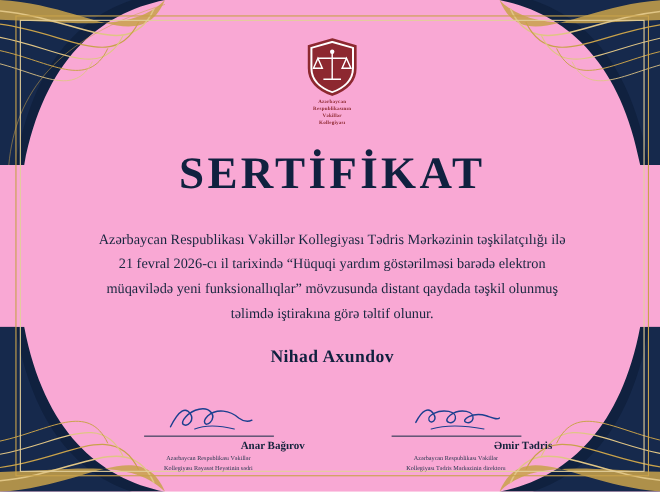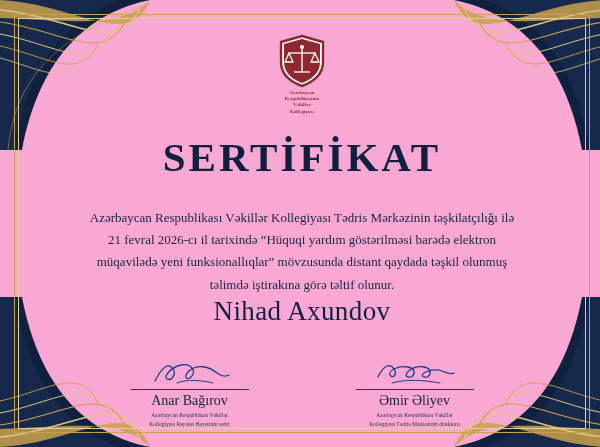--- a/index.html
+++ b/index.html
@@ -92,23 +92,24 @@
     margin-top: 26px;
     width: 432px;
     text-align: center;
     font-family: "Liberation Serif", serif;
     font-size: 13px;
     line-height: 1.72;
     color: #17263f;
   }
 
   .recipient {
-    font-family: "Liberation Serif", serif;
-    font-size: 27px;
-    font-weight: normal;
+    margin-top: 20px;
+    font-family: "Liberation Serif", serif;
+    font-size: 16px;
+    font-weight: bold;
     color: #10213f;
     letter-spacing: .4px;
   }
   .rule {
     margin-top: 6px;
     width: 352px;
     height: 1.6px;
     background: #9c2b33;
   }
 
@@ -130,23 +131,24 @@
     justify-content: center;
   }
   .sig-line {
     width: 118px;
     height: 1px;
     background: #2a3550;
     margin: 2px auto 3px auto;
   }
   .sig-name {
     font-family: "Liberation Serif", serif;
-    font-size: 14px;
-    font-weight: normal;
+    font-size: 10px;
+    font-weight: bold;
     color: #14233c;
+    text-align: right;
   }
   .sig-role {
     font-family: "Liberation Serif", serif;
     font-size: 5.6px;
     line-height: 1.5;
     color: #2b3850;
     margin-top: 2px;
   }
 
   .place-date {
@@ -256,21 +258,21 @@
       </div>
 
       <div class="sig">
         <div class="sig-scribble">
           <svg width="86" height="28" viewBox="0 0 86 28">
             <path d="M6 18 C12 6 18 4 22 10 C26 16 20 20 18 16 C16 12 26 6 36 8 C46 10 42 20 36 18 C30 16 40 6 52 8 C62 10 58 20 52 18 C46 16 58 8 70 12 C76 14 80 16 82 14" fill="none" stroke="#1b3f8f" stroke-width="1.3" stroke-linecap="round"></path>
             <path d="M20 24 C34 20 52 21 68 24" fill="none" stroke="#1b3f8f" stroke-width="1" stroke-linecap="round"></path>
           </svg>
         </div>
         <div class="sig-line"></div>
-        <div class="sig-name">Əmir Əliyev</div>
+        <div class="sig-name">Əmir Tədris</div>
         <div class="sig-role">Azərbaycan Respublikası Vəkillər<br>Kollegiyası Tədris Mərkəzinin direktoru</div>
       </div>
 
     </div>
 
     <div class="place-date">Bakı 2027</div>
 
   </div>
 </div>
 

